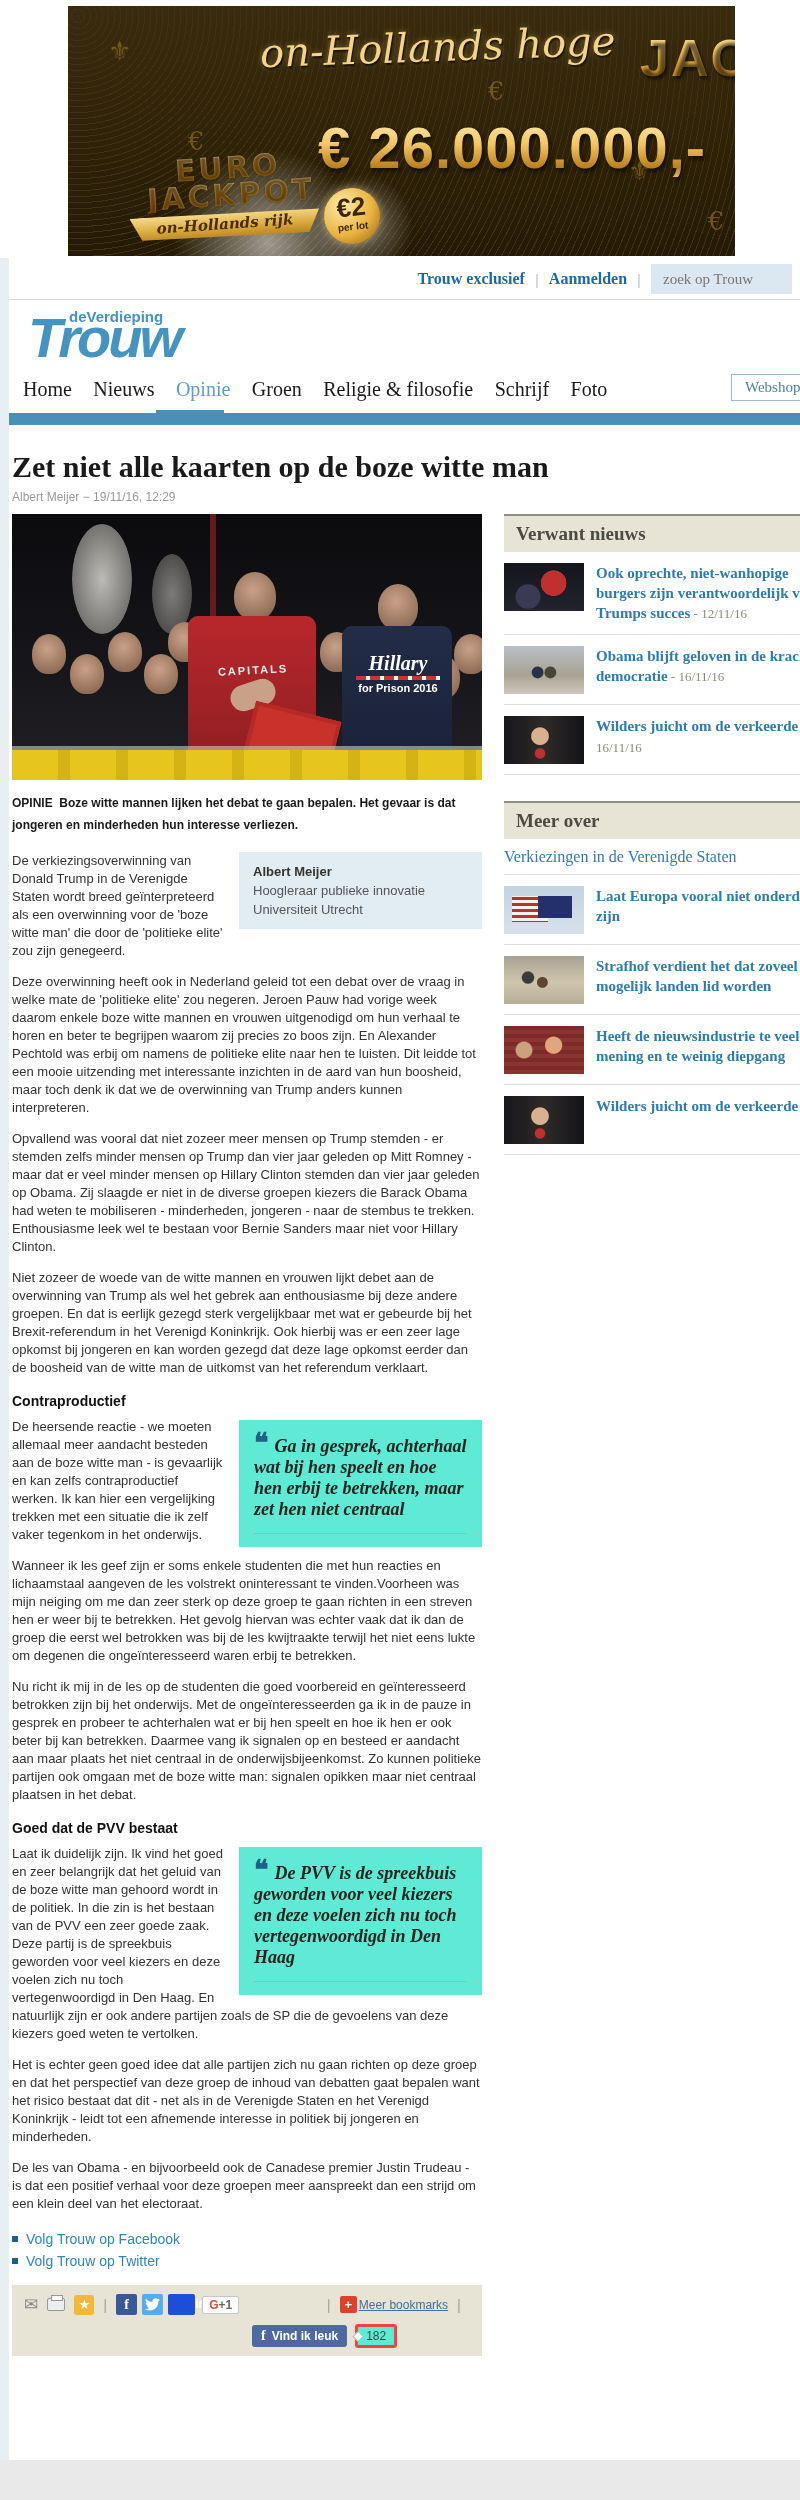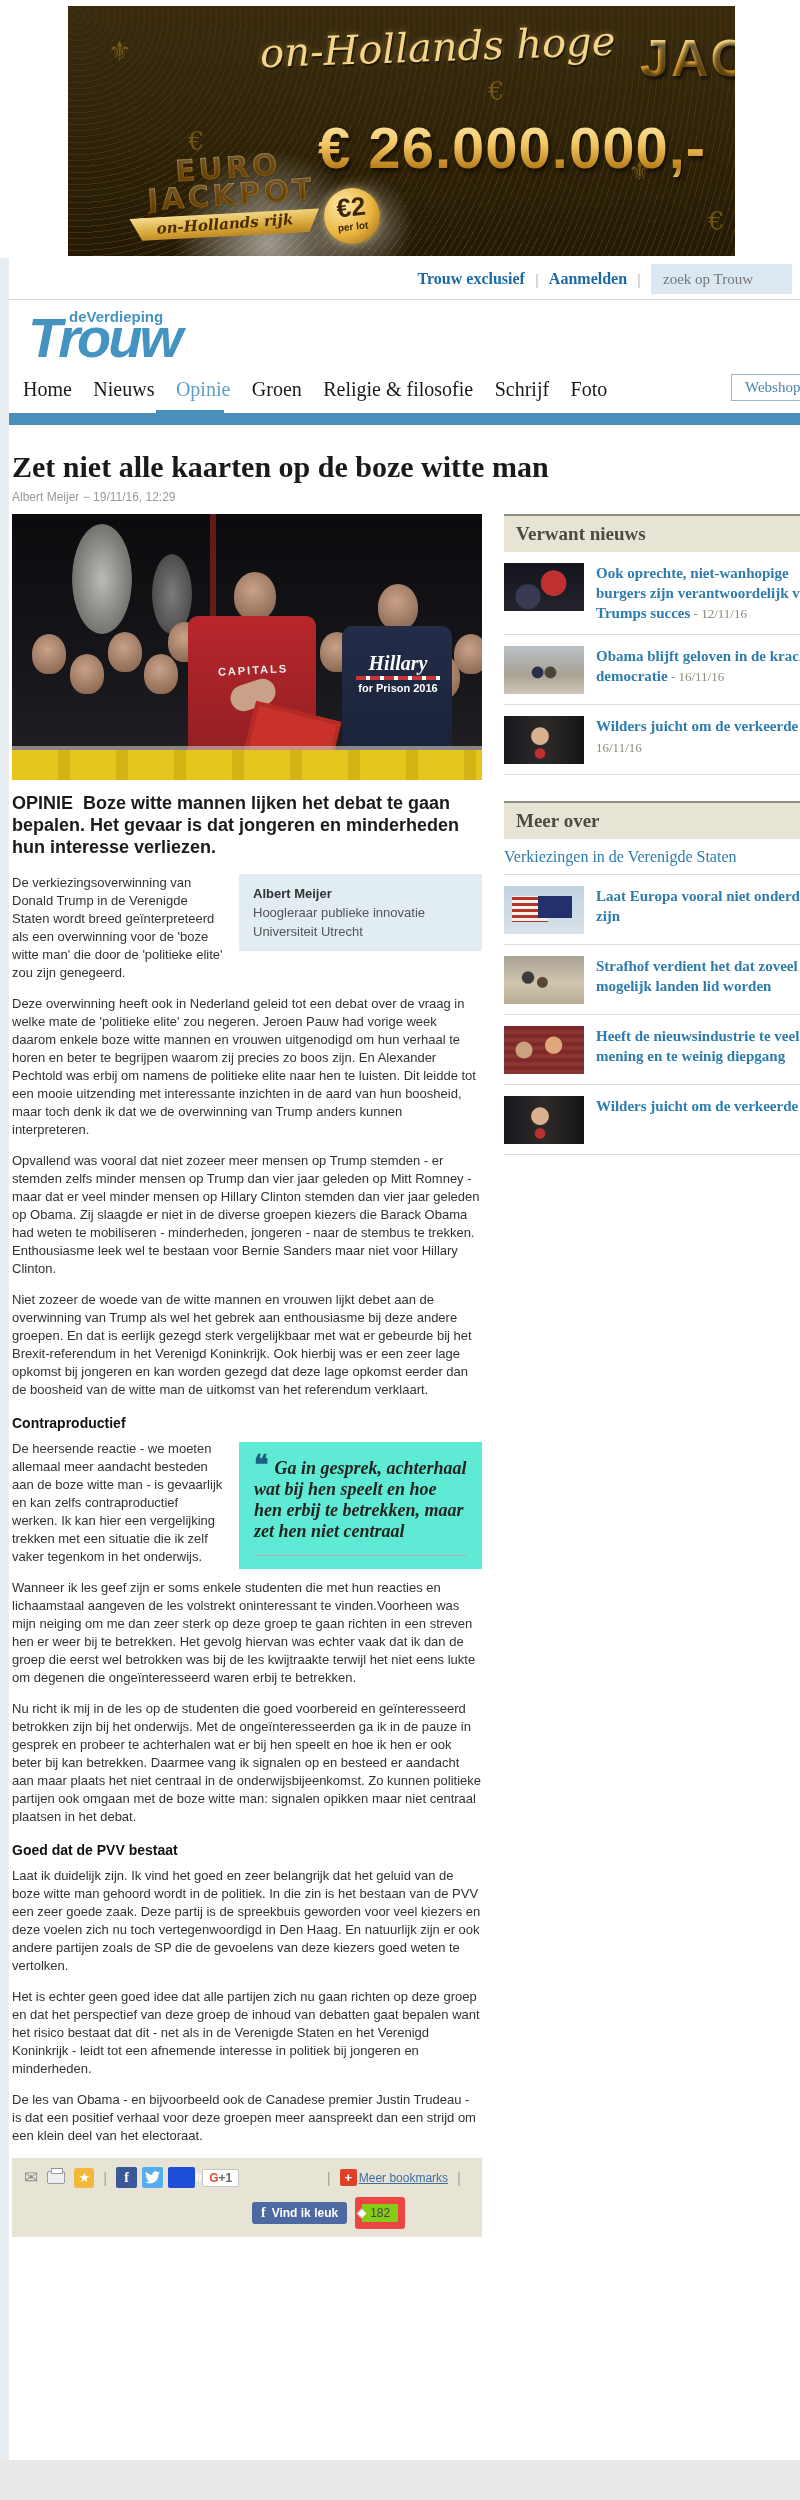--- a/index.html
+++ b/index.html
@@ -128,21 +128,21 @@
                    background:repeating-linear-gradient(90deg,#c33 0 10px,#fff 10px 14px); }
   .ph-tee-l2 { position:absolute; left:338px; top:168px; width:96px; text-align:center; color:#fff;
                font-weight:bold; font-size:11px; }
   .ph-sign { position:absolute; left:232px; top:196px; width:88px; height:90px; background:#c8322b;
              transform:rotate(14deg); box-shadow:inset 0 0 0 4px #b42a24; }
   .ph-barrier { position:absolute; left:0; bottom:0; width:470px; height:30px;
                 background:repeating-linear-gradient(90deg,#e6c51f 0 46px, #d4b314 46px 58px); }
   .ph-barrier2 { position:absolute; left:0; bottom:26px; width:470px; height:8px; background:#cfcdc6; opacity:.6; }
 
   .caption { color:#9a9a9a; font-size:13px; line-height:21px; margin:10px 0 6px; width:462px; }
-  .intro { font-weight:bold; font-size:18px; line-height:22px; color:#1a1a1a; margin:12px 0 16px; width:470px; }
+  .intro { font-weight:bold; font-size:12px; line-height:22px; color:#1a1a1a; margin:12px 0 16px; width:470px; }
 
   .author-card { float:right; width:243px; background:#e2ecf3; padding:10px 14px; margin:0 0 12px 14px;
                  font-size:13px; line-height:19px; color:#555; }
   .ac-name { font-weight:bold; color:#333; }
 
   .main p { font-size:13px; line-height:18px; color:#333; margin:0 0 13px; }
   .main h3 { font-size:14px; color:#111; margin:16px 0 9px; }
 
   .pullquote { float:right; width:243px; background:#5eead4; padding:13px 15px 4px; margin:2px 0 10px 14px;
                font-family:"Liberation Serif", serif; font-style:italic; font-weight:bold;
@@ -176,21 +176,21 @@
            padding:1px 6px; color:#666; margin-left:2px; cursor:pointer; }
   .gplus .g { color:#dd4b39; }
   .spacer { flex:1; }
   .bm-plus { width:17px; height:17px; background:#e0402a; color:#fff; font-weight:bold; font-size:13px;
              text-align:center; line-height:17px; border-radius:2px; margin-right:2px; cursor:pointer; }
   .bm-link { color:#3f6f9f; font-size:12px; text-decoration:underline; cursor:pointer; }
   .share-row2 { display:flex; align-items:center; padding:9px 0 0 228px; }
   .like-btn { display:flex; align-items:center; background:#4e69a2; border-radius:3px; color:#fff;
               font-weight:bold; font-size:12px; padding:3px 9px; cursor:pointer; }
   .like-f { font-family:"Liberation Serif", serif; font-weight:bold; font-size:14px; margin-right:6px; }
-  .like-count { position:relative; margin-left:8px; background:#84cc16; border:7px solid #ef4444; border-radius:3px;
+  .like-count { position:relative; margin-left:8px; background:#5eead4; border:3px solid #ef4444; border-radius:3px;
                 color:#444; font-size:12px; padding:2px 8px; }
   .like-count::before { content:""; position:absolute; left:-4px; top:6px; width:6px; height:6px; background:#fff;
                         border-left:1px solid #b5b5b5; border-bottom:1px solid #b5b5b5; transform:rotate(45deg); }
 
   
   .side-head { background:#e7e3d5; border-top:2px solid #8f8f82; padding:7px 12px;
                font-family:"Liberation Serif", serif; font-weight:bold; font-size:19px; color:#4c4b41; }
   .side-head.mo { margin-top:26px; }
   .side-item { display:flex; padding:11px 0 10px; border-bottom:1px solid #ddd; cursor:pointer; }
   .thumb { width:80px; height:48px; flex:none; margin-right:12px; }
@@ -325,24 +325,32 @@
       <h3>Contraproductief</h3>
       <div class="pullquote">
         <span class="pq-mark">❝</span><span>Ga in gesprek, achterhaal wat bij hen speelt en hoe hen erbij te betrekken, maar zet hen niet centraal</span>
         <div class="pq-line"></div>
       </div>
       <p>De heersende reactie - we moeten allemaal meer aandacht besteden aan de boze witte man - is gevaarlijk en kan zelfs contraproductief werken. Ik kan hier een vergelijking trekken met een situatie die ik zelf vaker tegenkom in het onderwijs.</p>
       <p style="clear:both">Wanneer ik les geef zijn er soms enkele studenten die met hun reacties en lichaamstaal aangeven de les volstrekt oninteressant te vinden.Voorheen was mijn neiging om me dan zeer sterk op deze groep te gaan richten in een streven hen er weer bij te betrekken. Het gevolg hiervan was echter vaak dat ik dan de groep die eerst wel betrokken was bij de les kwijtraakte terwijl het niet eens lukte om degenen die ongeïnteresseerd waren erbij te betrekken.</p>
       <p>Nu richt ik mij in de les op de studenten die goed voorbereid en geïnteresseerd betrokken zijn bij het onderwijs. Met de ongeïnteresseerden ga ik in de pauze in gesprek en probeer te achterhalen wat er bij hen speelt en hoe ik hen er ook beter bij kan betrekken. Daarmee vang ik signalen op en besteed er aandacht aan maar plaats het niet centraal in de onderwijsbijeenkomst. Zo kunnen politieke partijen ook omgaan met de boze witte man: signalen opikken maar niet centraal plaatsen in het debat.</p>
 
       <h3>Goed dat de PVV bestaat</h3>
+      <div class="pullquote">
+        <span class="pq-mark">❝</span><span>De PVV is de spreekbuis geworden voor veel kiezers en deze voelen zich nu toch vertegenwoordigd in Den Haag</span>
+        <div class="pq-line"></div>
+      </div>
       <p>Laat ik duidelijk zijn. Ik vind het goed en zeer belangrijk dat het geluid van de boze witte man gehoord wordt in de politiek. In die zin is het bestaan van de PVV een zeer goede zaak. Deze partij is de spreekbuis geworden voor veel kiezers en deze voelen zich nu toch vertegenwoordigd in Den Haag. En natuurlijk zijn er ook andere partijen zoals de SP die de gevoelens van deze kiezers goed weten te vertolken.</p>
       <p style="clear:both">Het is echter geen goed idee dat alle partijen zich nu gaan richten op deze groep en dat het perspectief van deze groep de inhoud van debatten gaat bepalen want het risico bestaat dat dit - net als in de Verenigde Staten en het Verenigd Koninkrijk - leidt tot een afnemende interesse in politiek bij jongeren en minderheden.</p>
       <p>De les van Obama - en bijvoorbeeld ook de Canadese premier Justin Trudeau - is dat een positief verhaal voor deze groepen meer aanspreekt dan een strijd om een klein deel van het electoraat.</p>
 
+      <div class="follow">
+        <a href="#"><span class="bullet"></span><span>Volg Trouw op Facebook</span></a>
+        <a href="#"><span class="bullet"></span><span>Volg Trouw op Twitter</span></a>
+      </div>
 
       <div class="sharebar">
         <div class="share-row1">
           <span class="icon-mail">✉</span>
           <span class="icon-print"></span>
           <span class="icon-star">★</span>
           <span class="sh-div">|</span>
           <span class="sq sq-fb">f</span>
           <span class="sq sq-tw">
             <svg width="15" height="13" viewBox="0 0 24 20">

